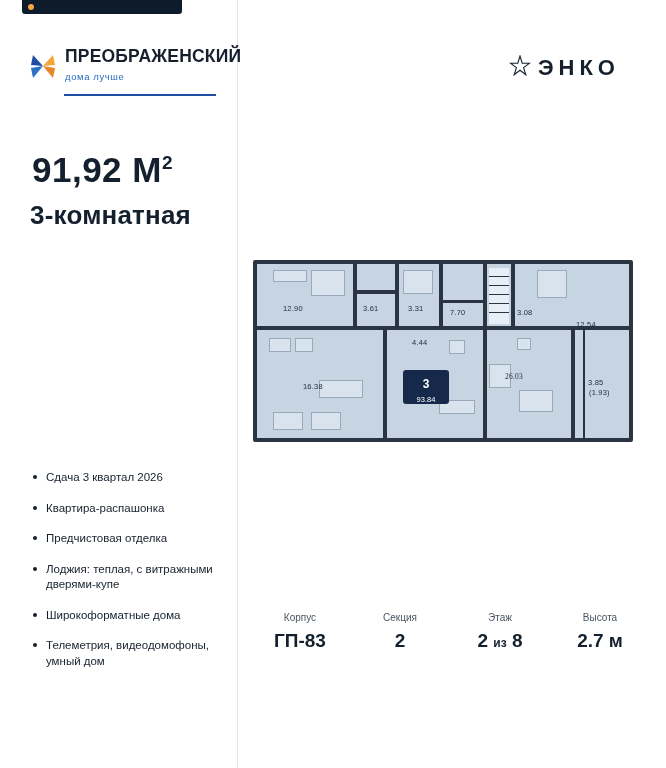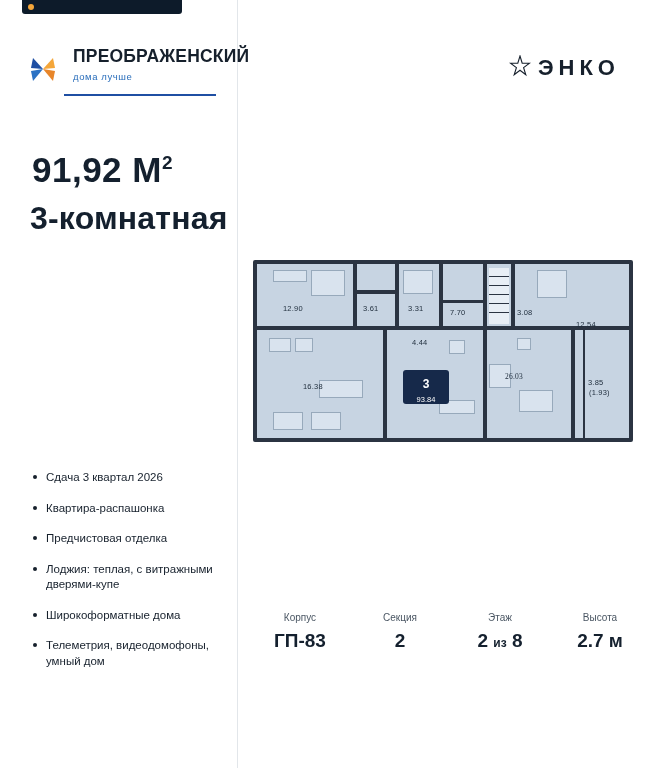--- a/index.html
+++ b/index.html
@@ -38,22 +38,22 @@
     position:absolute;
     left: 6px; top: 4px;
     width: 6px; height: 6px;
     background:#f4a63a;
     border-radius: 50%;
   }
   .logo-wrap {
     position: absolute;
     left: 30px; top: 48px;
     display: flex;
-    align-items: flex-end;
-    gap: 17px;
+    align-items: center;
+    gap: 9px;
   }
   .logo-mark {
     width: 26px; height: 30px;
     position: relative;
     flex: none;
   }
   .logo-text .brand {
     font-size: 17.5px;
     font-weight: bold;
     letter-spacing: 0.2px;
@@ -76,21 +76,21 @@
     position: absolute;
     left: 32px; top: 150px;
     font-size: 35px;
     font-weight: bold;
     letter-spacing: 0.5px;
   }
   .area sup { font-size: 19px; vertical-align: super; }
   .rooms {
     position: absolute;
     left: 30px; top: 200px;
-    font-size: 32px;
+    font-size: 26px;
     font-weight: bold;
     letter-spacing: 0.2px;
   }
   .features {
     position: absolute;
     left: 33px; top: 470px;
     width: 190px;
   }
   .feature {
     display: flex;

